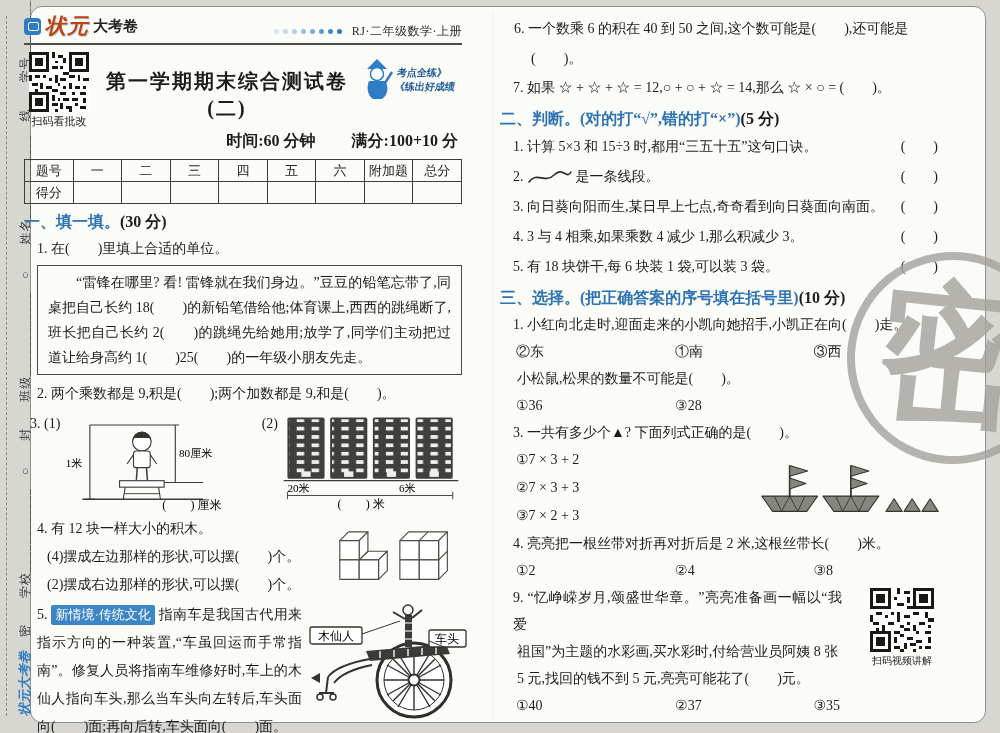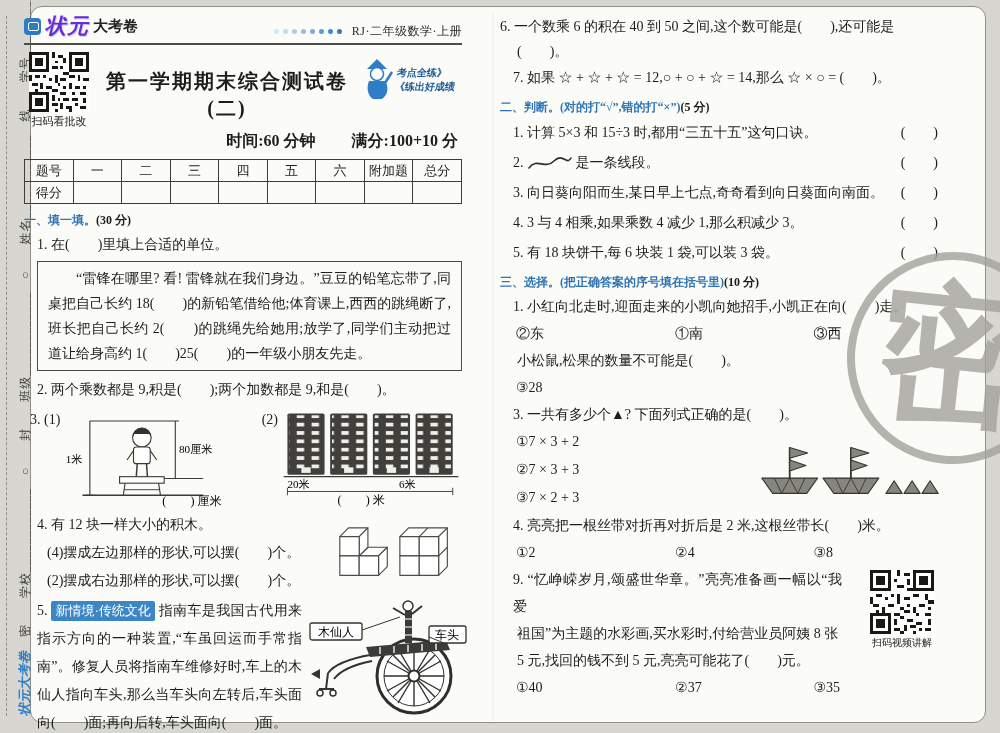--- a/index.html
+++ b/index.html
@@ -29,21 +29,21 @@
     background:linear-gradient(90deg,rgba(0,0,0,0),rgba(0,0,0,.06),rgba(0,0,0,0));}
   .page-left{position:absolute;left:24px;top:12px;width:438px;font-size:14px;}
   .page-right{position:absolute;left:500px;top:14px;width:438px;font-size:14px;}
   
   .hdr{display:flex;justify-content:space-between;align-items:flex-end;
     padding-bottom:3px;border-bottom:2px solid #4c4c48;}
   .brand{display:flex;align-items:center;gap:4px;}
   .brand-icon{width:17px;height:17px;border-radius:4px;background:#2e7dc4;position:relative;flex:none;}
   .brand-icon::after{content:"";position:absolute;left:4px;top:4px;width:9px;height:7px;
     border:1.5px solid #fff;border-radius:2px;}
-  .brand-zhuang{color:#6d28d9;font-weight:bold;font-size:21px;font-style:italic;letter-spacing:1px;
+  .brand-zhuang{color:#c2410c;font-weight:bold;font-size:21px;font-style:italic;letter-spacing:1px;
     text-shadow:1px 1px 0 #b9d4ec;}
   .brand-rest{font-weight:bold;font-size:15px;color:#23231f;}
   .hdr-right{display:flex;align-items:center;gap:10px;}
   .dots{display:flex;gap:4px;align-items:center;}
   .dots span{width:5px;height:5px;border-radius:50%;display:block;}
   .edition{font-size:12px;font-weight:normal;color:#2c2c29;letter-spacing:.5px;}
   
   .title-block{display:grid;grid-template-columns:70px 1fr 102px;margin-top:7px;align-items:start;}
   .qr-box{text-align:center;}
   .qr{width:60px;height:60px;display:block;margin:0 auto;}
@@ -51,39 +51,39 @@
   .main-title{font-size:20px;font-weight:bold;text-align:center;letter-spacing:2px;margin-top:16px;}
   .mascot{display:flex;align-items:center;gap:2px;margin-top:6px;}
   .mascot-txt{font-size:10px;font-weight:bold;color:#1c5b98;transform:skewX(-8deg);line-height:1.4;white-space:nowrap;}
   .time-row{display:flex;justify-content:flex-end;gap:36px;font-size:16px;font-weight:600;
     margin-top:2px;padding-right:4px;}
   
   table.score{width:100%;border-collapse:collapse;margin-top:7px;font-size:13px;table-layout:fixed;}
   table.score td,table.score th{border:1.2px solid #3d3d3a;height:21px;text-align:center;
     font-weight:500;padding:0;}
   
-  .sec-h{font-size:12px;font-weight:bold;margin:8px 0 2px;}
+  .sec-h{font-size:16px;font-weight:bold;margin:8px 0 2px;}
   .sec-blue{color:#2e74b5;}
   .sec-note{color:#2e74b5;font-weight:bold;}
   .sec-pts{color:#1d1d1b;font-weight:bold;}
   .q{line-height:27px;padding-left:13px;}
   .qbox{margin:3px 0 4px 13px;border:1.2px solid #4a4a45;padding:4px 10px;
     line-height:25px;text-align:justify;text-indent:2em;}
   .q3row{display:flex;gap:2px;margin:4px 0 0 6px;align-items:flex-start;}
   .q3num{line-height:24px;white-space:nowrap;}
   .q4block{margin-left:13px;position:relative;}
   .q4block .cubes{float:right;margin:12px 0 0 4px;}
   .q4line{line-height:28px;}
   .q4sub{line-height:28px;padding-left:10px;}
   .q5{margin:2px 0 0 0;line-height:28px;padding-left:13px;text-align:justify;}
   .q5 .cartfig{float:right;margin:0 -6px 0 6px;}
   .badge{display:inline-block;background:#3c86c6;color:#fff;font-size:13px;
     padding:0 4px;border-radius:2px;line-height:20px;}
   
-  .hang{padding-left:17px;text-indent:-17px;line-height:25px;}
+  .hang{padding-left:17px;text-indent:-17px;line-height:30px;margin-left:14px;}
   .jrow{display:flex;justify-content:space-between;line-height:27px;margin:3px 0;padding-left:13px;}
   .jtext{display:flex;align-items:center;gap:3px;}
   .opts{display:grid;grid-template-columns:1.15fr 1fr .9fr;padding-left:16px;line-height:27px;}
   .c3wrap{position:relative;}
   .c3opts{padding-left:16px;line-height:28px;}
   .boats{position:absolute;right:-2px;top:40px;}
   .c5wrap{position:relative;padding-right:96px;}
   .c5line{line-height:27px;padding-left:13px;text-align:justify;}
   .c5qr{position:absolute;right:-4px;top:4px;text-align:center;width:80px;}
   .c5qr .qr{width:64px;height:64px;}
@@ -380,20 +380,21 @@
 
   <div class="q">1. 小红向北走时,迎面走来的小凯向她招手,小凯正在向(　　)走。</div>
   <div class="opts">
     <span>②东</span>
     <span>①南</span>
     <span>③西</span>
   </div>
 
   <div class="q" style="padding-left:17px">小松鼠,松果的数量不可能是(　　)。</div>
   <div class="opts">
+    <span>①36</span>
     <span>③28</span>
   </div>
 
   <div class="c3wrap">
     <div class="q">3. 一共有多少个▲? 下面列式正确的是(　　)。</div>
     <div class="c3opts">
       <div>①7 × 3 + 2</div>
       <div>②7 × 3 + 3</div>
       <div>③7 × 2 + 3</div>
     </div>

